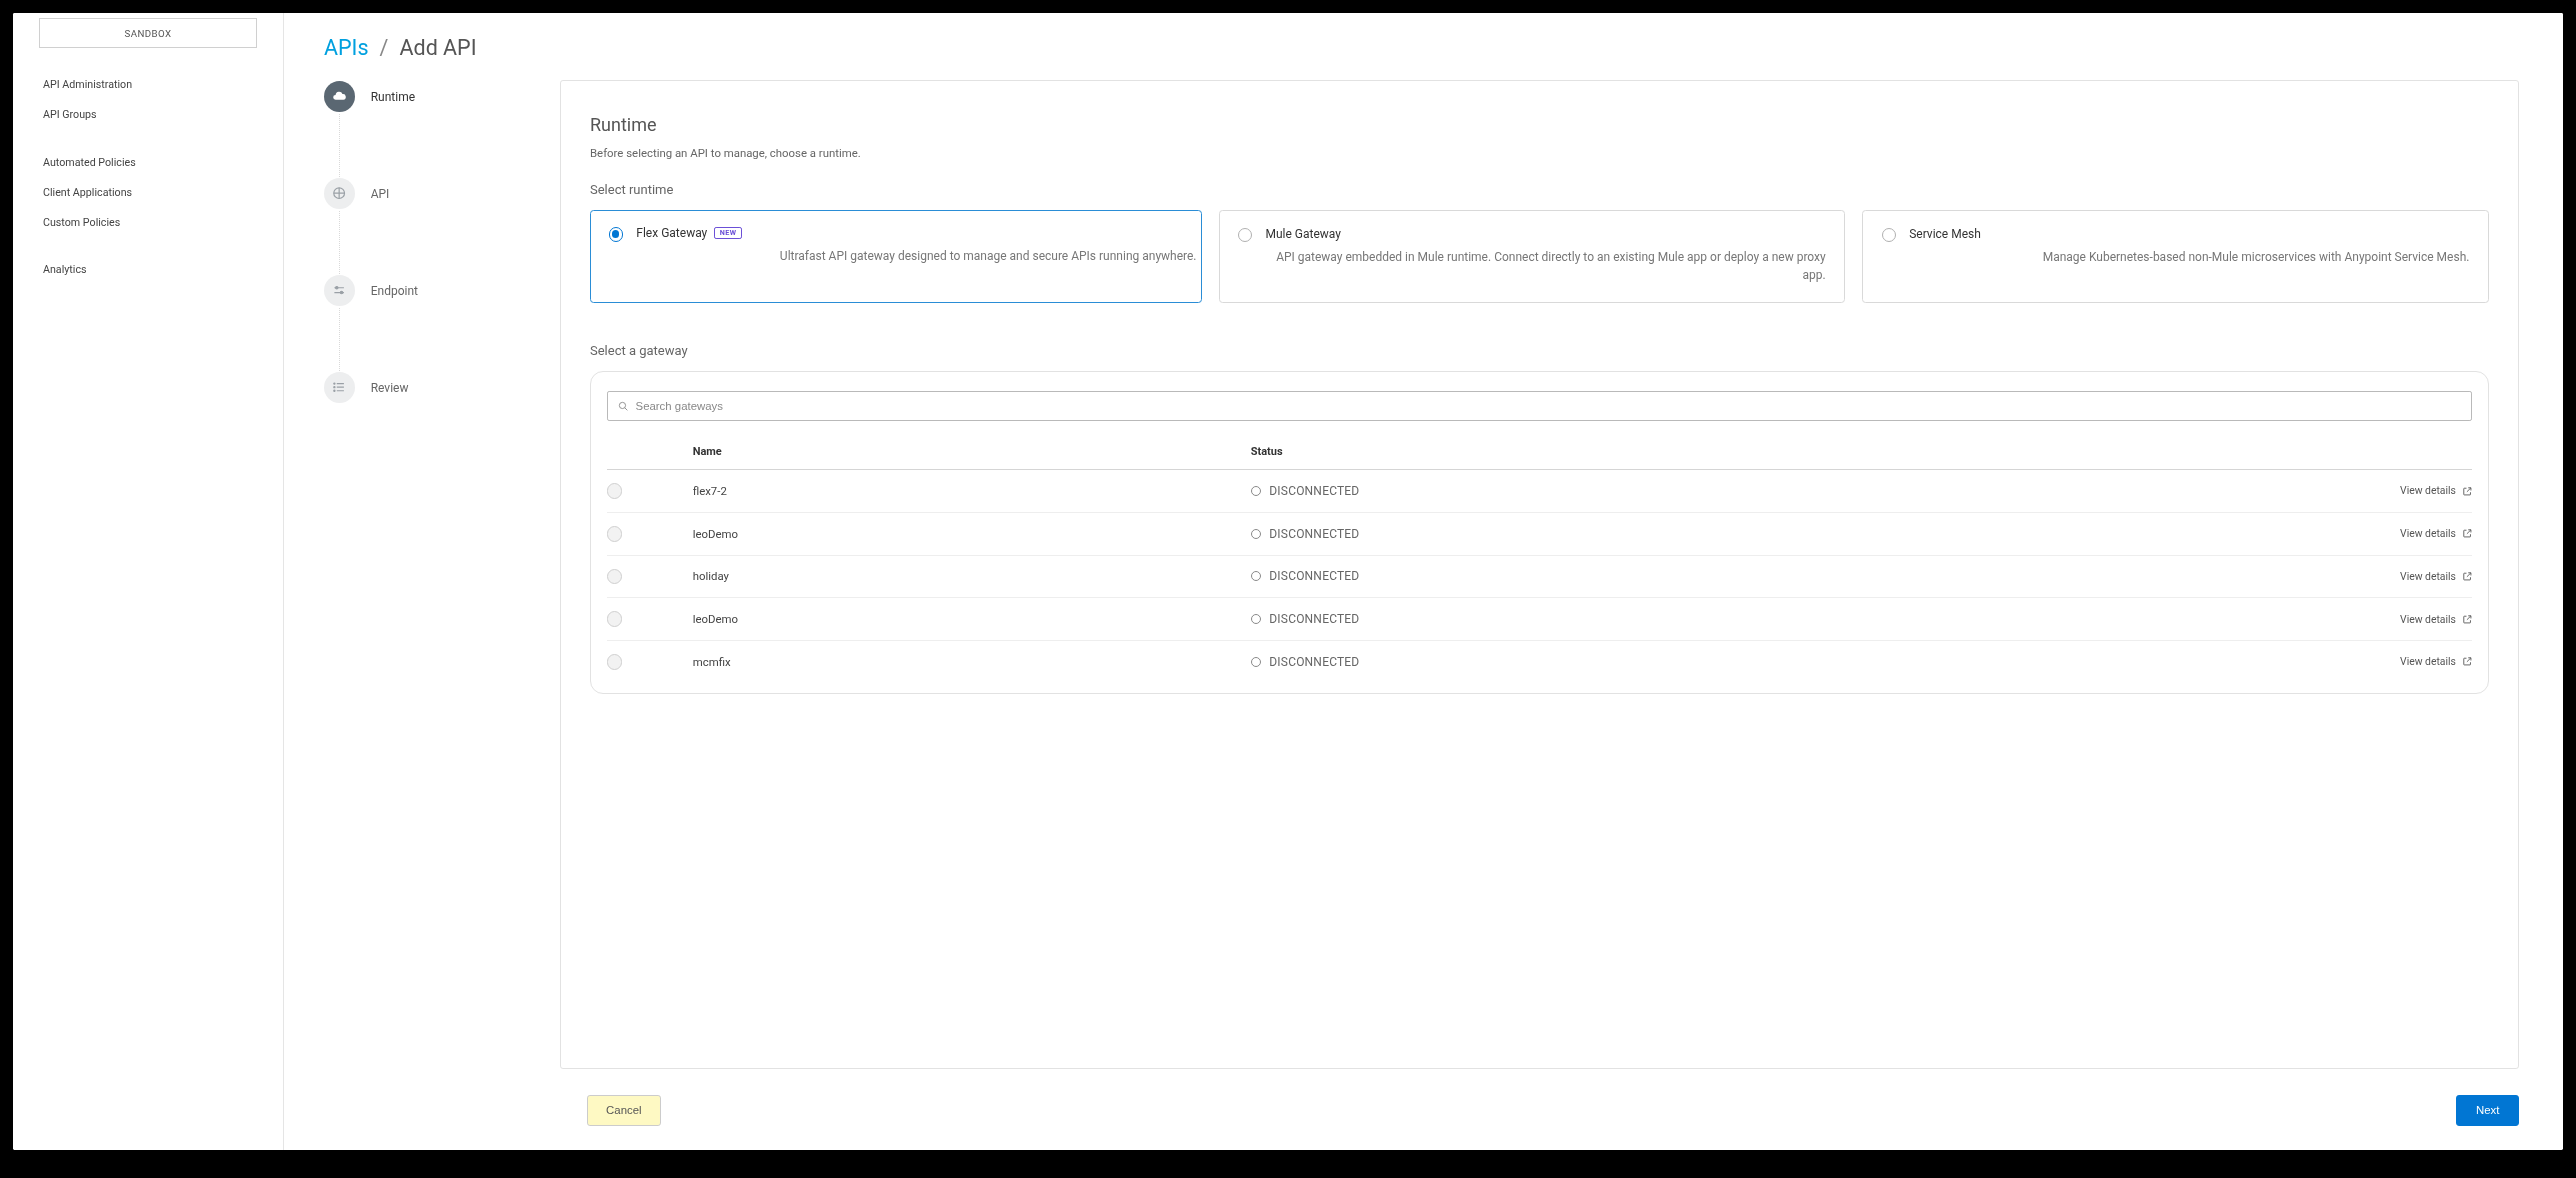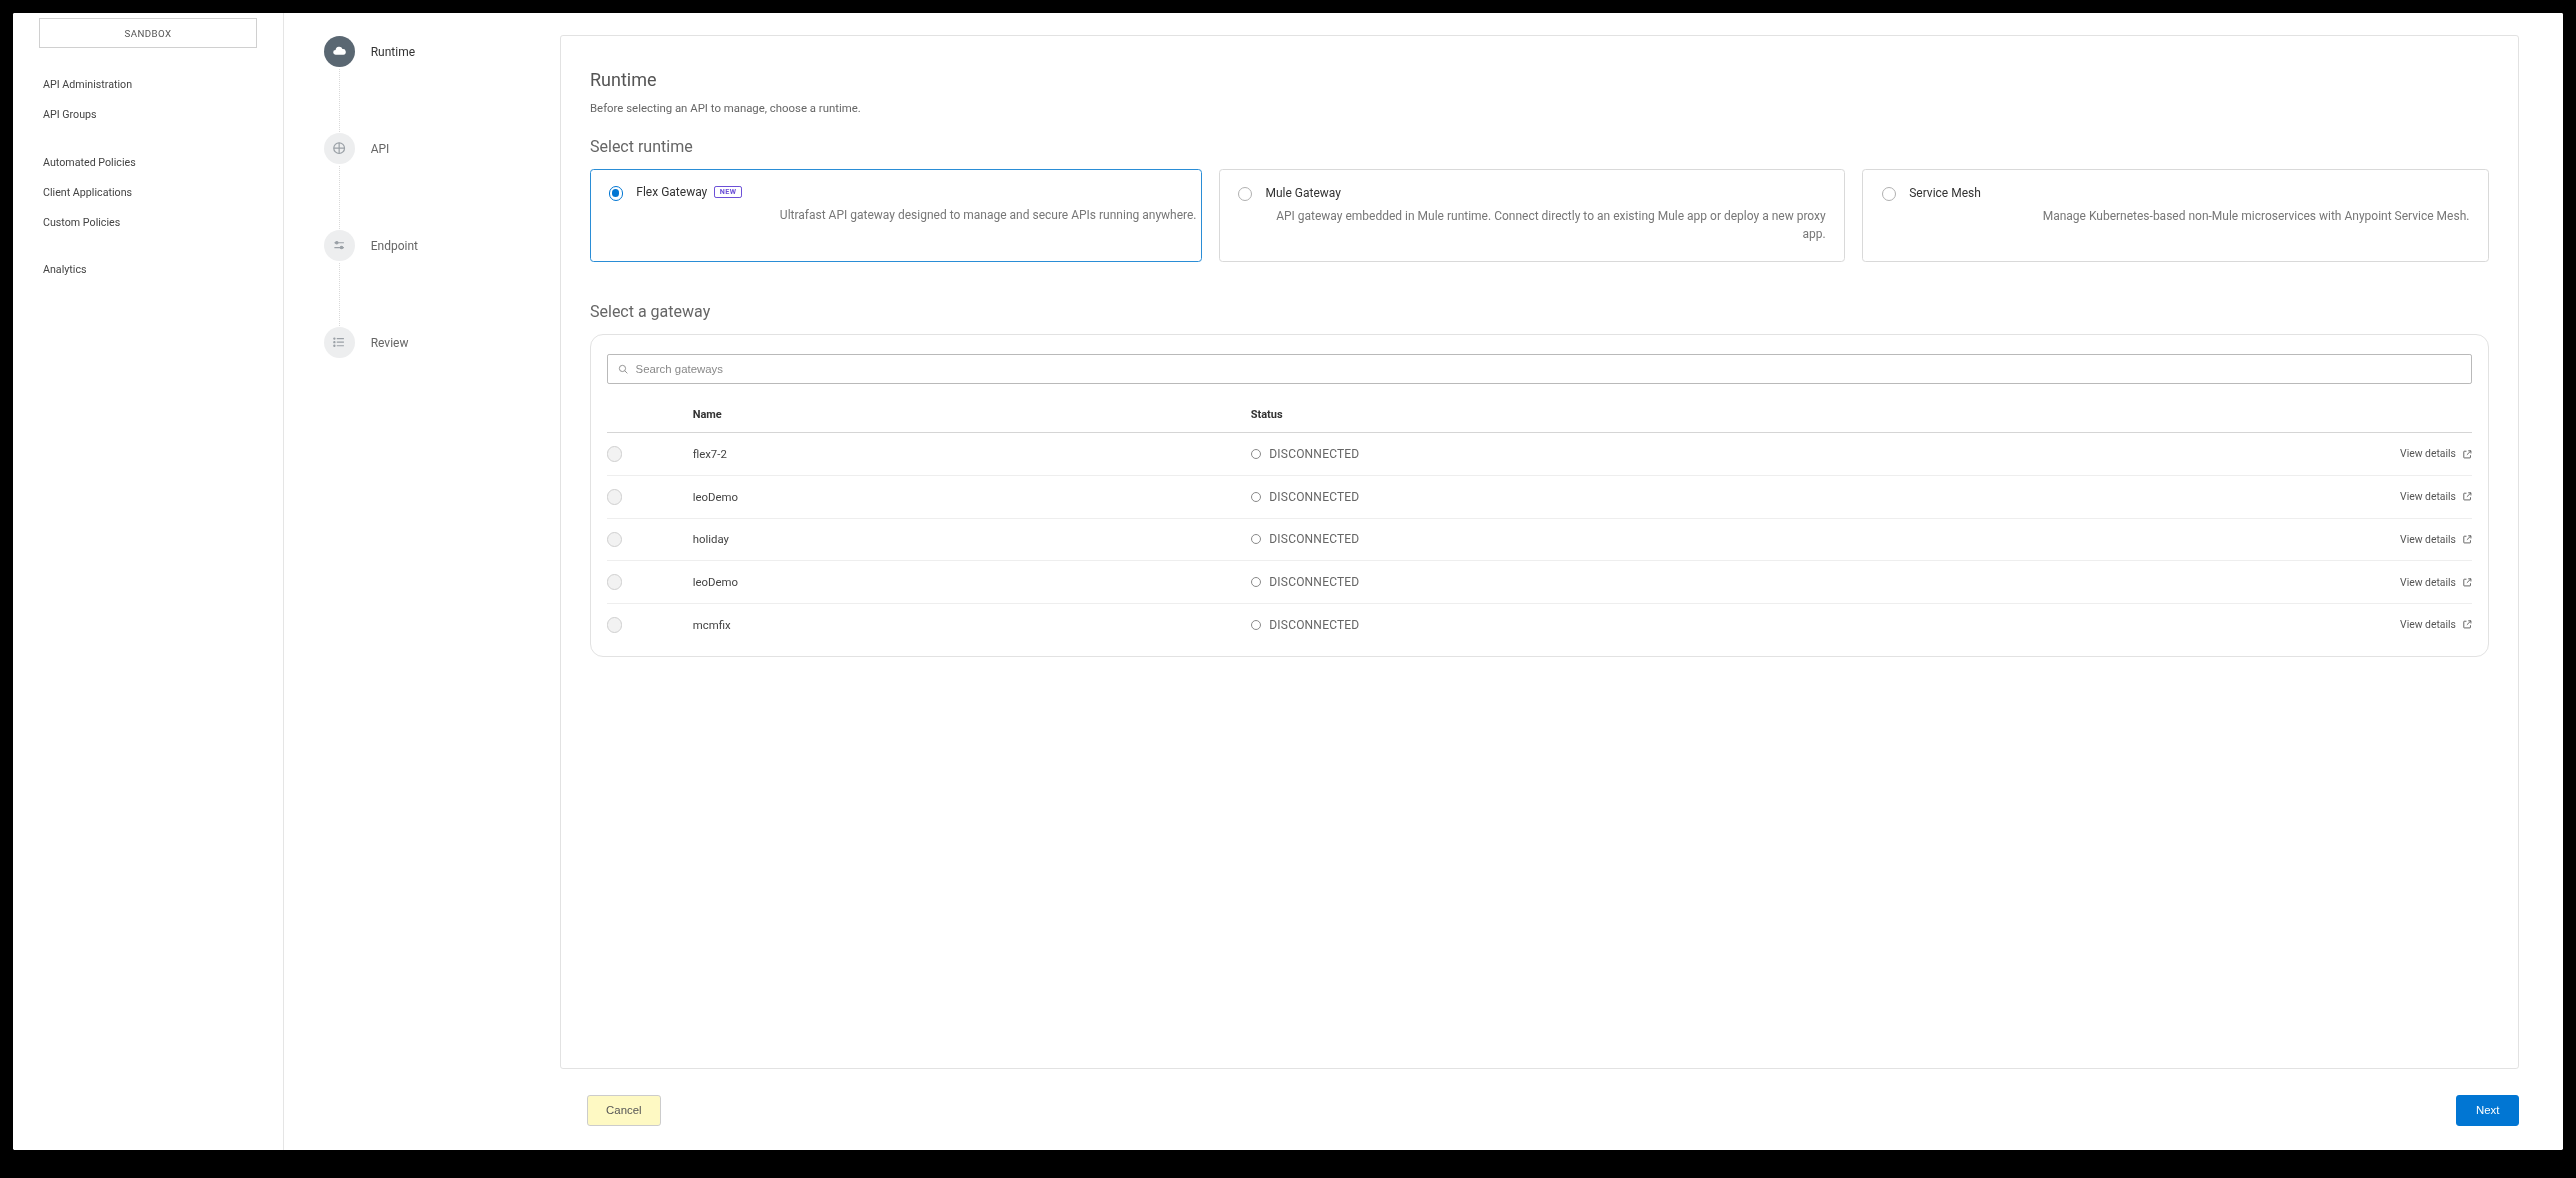--- a/index.html
+++ b/index.html
@@ -129,21 +129,21 @@
     font-weight: 400;
     color: #555;
     margin-bottom: 11.4px;
   }
   .panel-sub {
     font-size: 11.4px;
     color: #666;
     margin-bottom: 22px;
   }
   .section-label {
-    font-size: 16px;
+    font-size: 13px;
     color: #666;
     margin-bottom: 13px;
   }
 
   
   .card-row {
     display: flex;
     gap: 17px;
     margin-bottom: 40px;
   }
@@ -308,20 +308,25 @@
       <div class="nav-item">Automated Policies</div>
       <div class="nav-item">Client Applications</div>
       <div class="nav-item">Custom Policies</div>
     </div>
     <div class="nav-group">
       <div class="nav-item">Analytics</div>
     </div>
   </aside>
 
   <main class="main">
+    <div class="breadcrumb">
+      <span class="root">APIs</span>
+      <span class="sep">/</span>
+      <span class="leaf">Add API</span>
+    </div>
 
     <div class="content-row">
 
       <div class="stepper">
         <div class="step active">
           <div class="step-icon">
             <svg viewBox="0 0 24 24" fill="currentColor">
                 <path d="M19 18H6a4 4 0 0 1 0-8 6 6 0 0 1 11.6-1.6A4.5 4.5 0 0 1 19 18Z"></path>
               </svg>
           </div>

